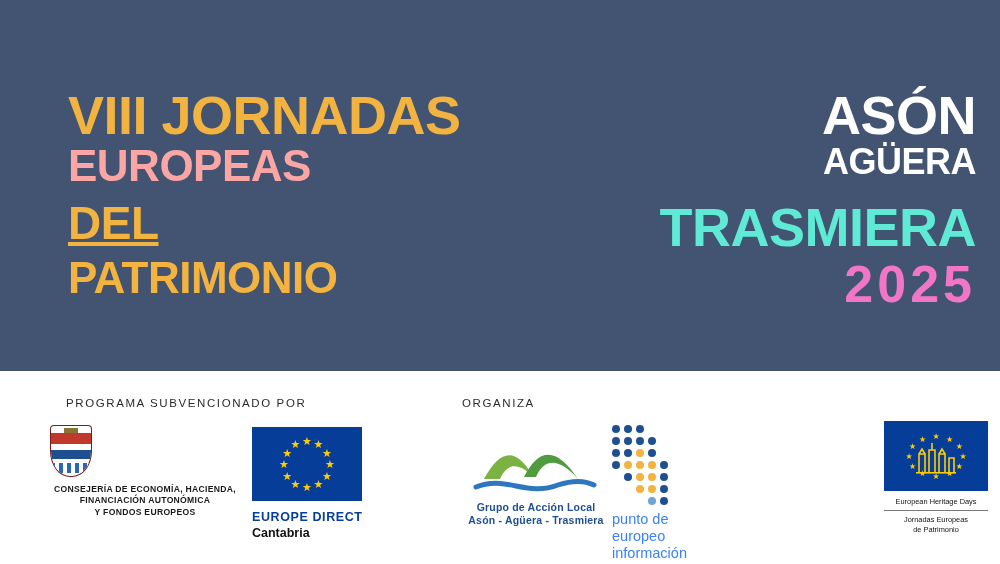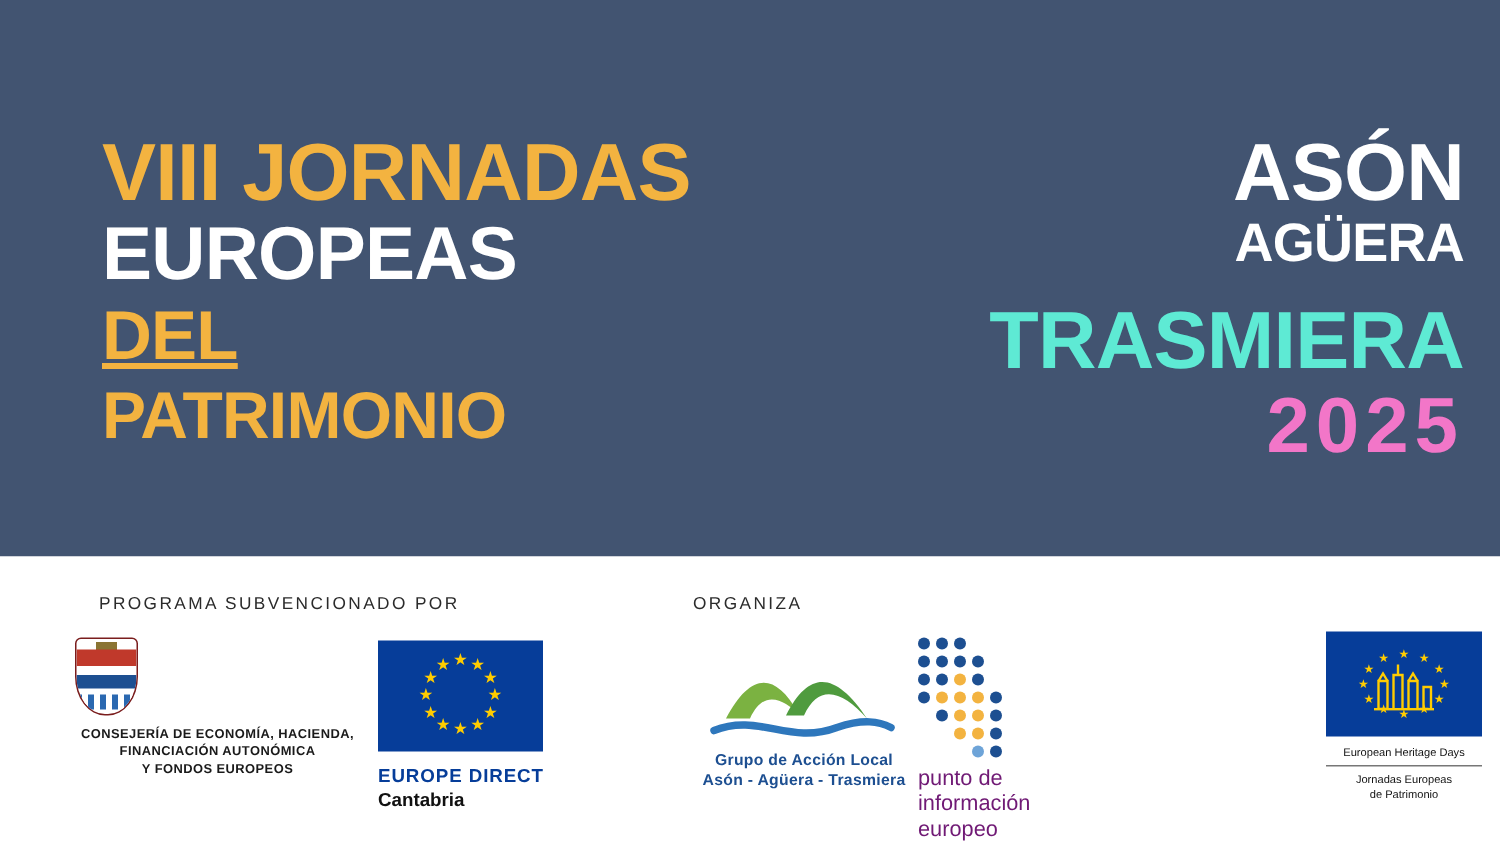--- a/index.html
+++ b/index.html
@@ -30,21 +30,21 @@
     width: 920px;
   }
   .line {
     display: block;
     white-space: nowrap;
     font-weight: 700;
     letter-spacing: -0.5px;
     line-height: 1.0;
   }
   .l1 { position: absolute; left: 0px;   top: 0px;   font-size: 54px; color: #F3B340; }
-  .l2 { position: absolute; left: 0px;   top: 56px;  font-size: 50px; color: #ffffff; }
+  .l2 { position: absolute; left: 0px;   top: 56px;  font-size: 44px; color: #fca5a5; }
   .l3 { position: absolute; left: 0px;   top: 112px; font-size: 46px; color: #F3B340; text-decoration: underline; }
   .l4 { position: absolute; left: 0px;   top: 168px; font-size: 44px; color: #F3B340; }
 
   .r1 { position: absolute; right: 12px; top: 0px;   font-size: 54px; color: #FFFFFF; }
   .r2 { position: absolute; right: 12px; top: 56px;  font-size: 36px; color: #FFFFFF; }
   .r3 { position: absolute; right: 12px; top: 112px; font-size: 54px; color: #5eead4; }
   .r4 {
     position: absolute; right: 12px; top: 170px;
     font-size: 52px; color: #F276C8; letter-spacing: 4px; font-weight: 700;
   }
@@ -129,21 +129,21 @@
   .gal { position: absolute; left: 466px; top: 64px; width: 140px; text-align: center; }
   .gal-mark { width: 140px; height: 62px; position: relative; }
   .gal-t1 { font-size: 10.5px; font-weight: 700; color: #1d4f91; letter-spacing: .2px; margin-top: 4px;}
   .gal-t2 { font-size: 10.5px; font-weight: 700; color: #1d4f91; letter-spacing: .2px; margin-top: 1px;}
 
   
   .pie { position: absolute; left: 612px; top: 54px; width: 160px; }
   .dots { width: 62px; height: 78px; position: relative; }
   .dot { position: absolute; width: 8px; height: 8px; border-radius: 50%; }
   .pie-text { margin-top: 8px; line-height: 1.18; }
-  .pie-text div { font-size: 14.5px; color: #701a75; }
+  .pie-text div { font-size: 14.5px; color: #3b82f6; }
 
   
   .ehd { position: absolute; left: 884px; top: 50px; width: 104px; text-align: center; }
   .ehd-box {
     width: 104px; height: 70px; background: #063d99; position: relative; overflow: hidden;
   }
   .ehd-mon {
     position: absolute; left: 50%; top: 50%; transform: translate(-50%,-50%);
     width: 46px; height: 36px;
   }
@@ -243,22 +243,22 @@
           <span class="dot" style="left: 36px; top: 48px; background: rgb(243, 179, 64);"></span>
           <span class="dot" style="left: 48px; top: 48px; background: rgb(29, 79, 145);"></span>
           <span class="dot" style="left: 24px; top: 60px; background: rgb(243, 179, 64);"></span>
           <span class="dot" style="left: 36px; top: 60px; background: rgb(243, 179, 64);"></span>
           <span class="dot" style="left: 48px; top: 60px; background: rgb(29, 79, 145);"></span>
           <span class="dot" style="left: 36px; top: 72px; background: rgb(110, 164, 216);"></span>
           <span class="dot" style="left: 48px; top: 72px; background: rgb(29, 79, 145);"></span>
         </div>
       <div class="pie-text">
         <div>punto de</div>
+        <div>europeo</div>
         <div>información</div>
-        <div>europeo</div>
       </div>
     </div>
 
     <div class="ehd">
       <div class="ehd-box" id="ehd-box">
         <svg class="ehd-mon" viewBox="0 0 46 36">
           <path d="M6 34 L6 16 L12 16 L12 34 M16 34 L16 12 L22 12 L22 34 M26 34 L26 16 L32 16 L32 34 M36 34 L36 20 L41 20 L41 34" fill="none" stroke="#FFCC00" stroke-width="1.6"></path>
           <path d="M19 12 L19 5 L19 12 M12 16 L9 11 L6 16 M32 16 L29 11 L26 16" fill="none" stroke="#FFCC00" stroke-width="1.6"></path>
           <rect x="3" y="34" width="40" height="1.6" fill="#FFCC00"></rect>
         </svg>

